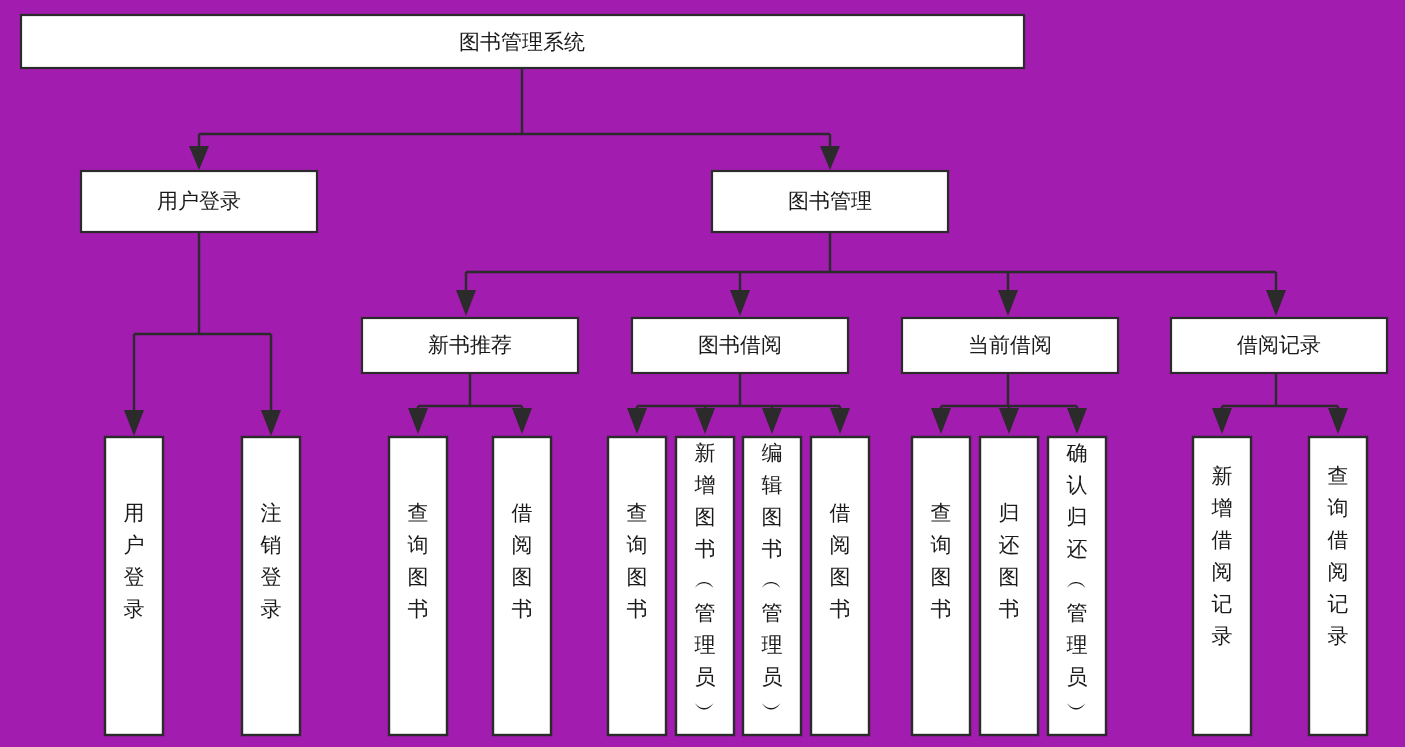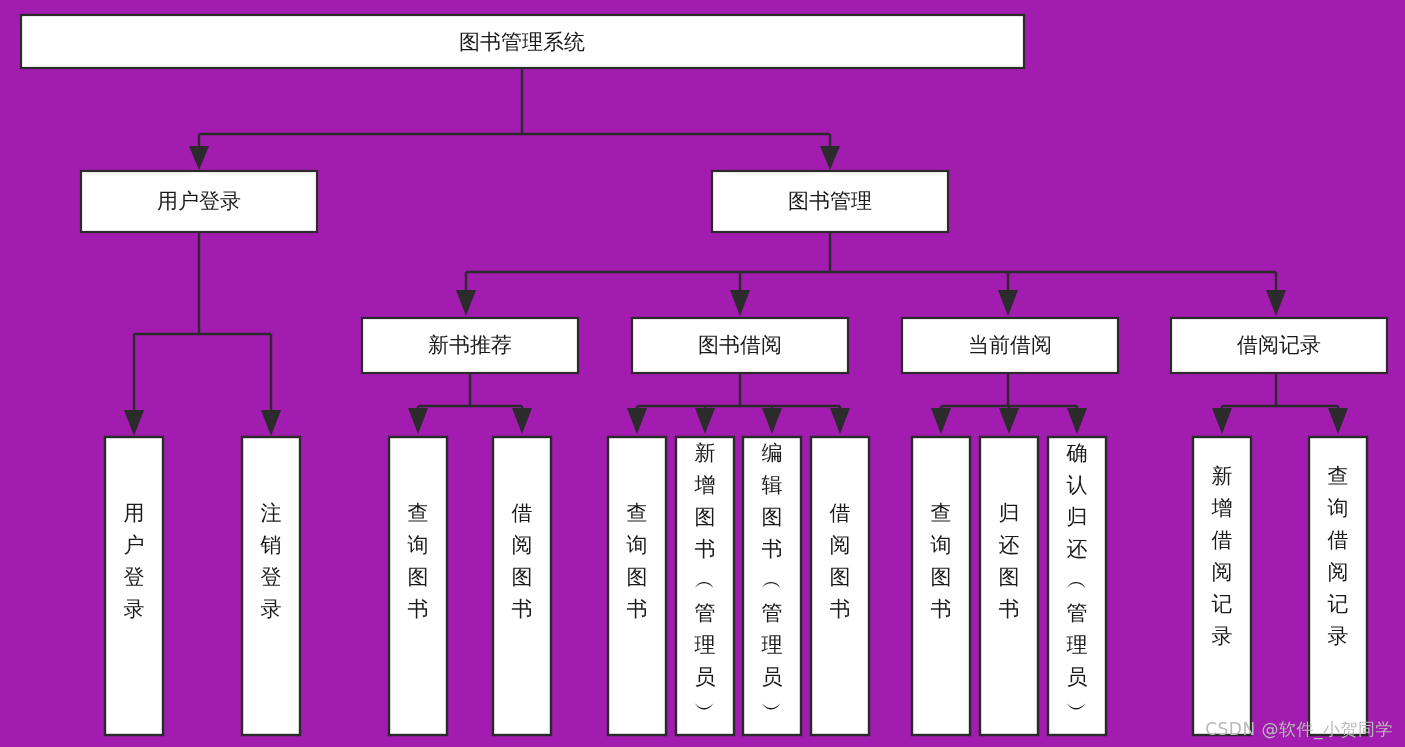--- a/index.html
+++ b/index.html
@@ -232,14 +232,13 @@
         <text class="leaf-label" x="1222" y="483"><tspan x="1222" dy="0">新</tspan><tspan x="1222" dy="32">增</tspan><tspan x="1222" dy="32">借</tspan><tspan x="1222" dy="32">阅</tspan><tspan x="1222" dy="32">记</tspan><tspan x="1222" dy="32">录</tspan></text>
       </g>
 
       <g>
         <rect class="node-box leaf" x="1309" y="437" width="58" height="298"></rect>
         <text class="leaf-label" x="1338" y="483"><tspan x="1338" dy="0">查</tspan><tspan x="1338" dy="32">询</tspan><tspan x="1338" dy="32">借</tspan><tspan x="1338" dy="32">阅</tspan><tspan x="1338" dy="32">记</tspan><tspan x="1338" dy="32">录</tspan></text>
       </g>
     </g>
   </svg>
 
-  <div class="watermark">CSDN @软件_小贺同学</div>
 </div>
 
 </body></html>

